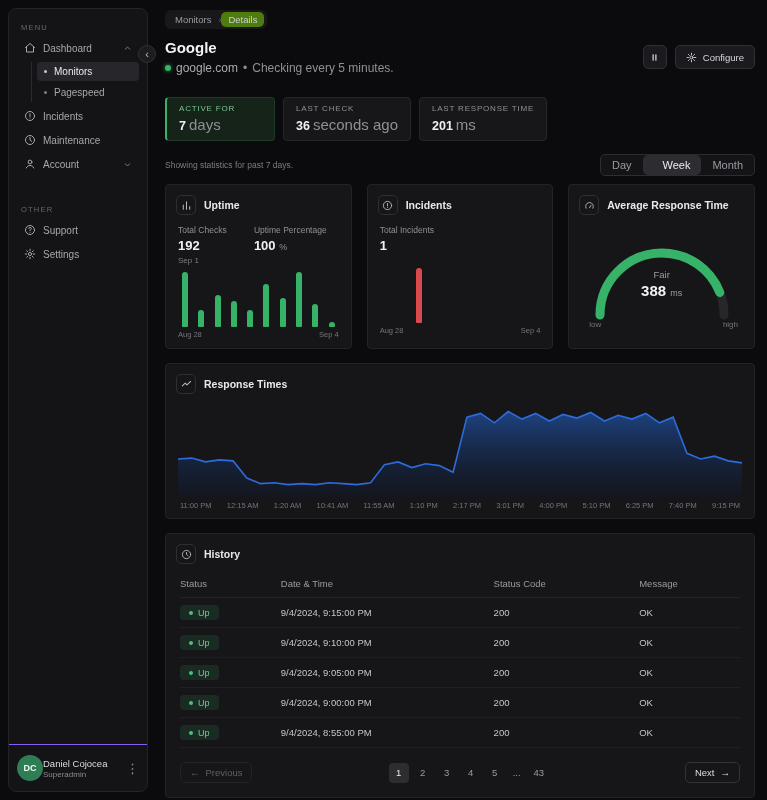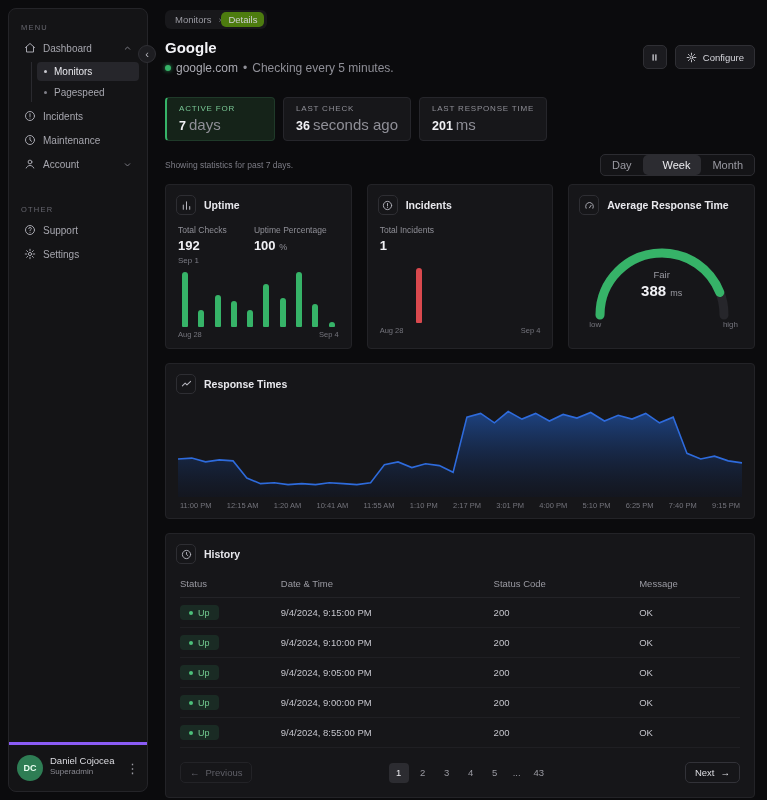--- a/index.html
+++ b/index.html
@@ -16,21 +16,21 @@
   .nav { display:flex; flex-direction:column; gap:2px; }
   .nav-item { display:flex; align-items:center; gap:7px; margin:0 8px; padding:5px 7px; border-radius:4px; font-size:10px; color:#a6a6ae; cursor:pointer; }
   .nav-item svg.mi { width:12px; height:12px; flex:none; }
   .nav-item .chev { margin-left:auto; width:9px; height:9px; color:#7f7f88; flex:none; }
   .nav-sub { margin:1px 8px 1px 22px; border-left:1px solid #2a2a2f; display:flex; flex-direction:column; gap:2px; }
   .nav-sub .nav-item { margin:0 0 0 5px; padding:4px 7px; font-size:10px; }
   .bullet { width:3px; height:3px; border-radius:50%; background:#7f7f88; flex:none; }
   .nav-item.active { background:#26262b; color:#e8e8ed; }
   .nav-item.active .bullet { background:#c8c8cf; }
   .spacer { flex:1; }
-  .user-row { display:flex; gap:7px; border-top:3px solid #8b5cf6; padding:10px 8px; }
+  .user-row { display:flex; align-items:center; border-top:1px solid #8b5cf6; padding:10px 8px; }
   .avatar { width:26px; height:26px; border-radius:50%; background:#2e7d54; color:#eafff2; font-size:9px; font-weight:bold; display:flex; align-items:center; justify-content:center; flex:none; }
   .user-name { font-size:9.5px; color:#dcdce1; }
   .user-role { font-size:8px; color:#8a8a92; margin-top:1px; }
   .kebab { margin-left:auto; color:#9a9aa2; font-size:13px; background:none; border:none; cursor:pointer; }
 
   
   .main { flex:1; min-width:0; padding-top:2px; display:flex; flex-direction:column; }
   .breadcrumb { display:inline-flex; align-self:flex-start; align-items:center; background:#18181b; border-radius:6px; padding:2px 3px; }
   .crumb { font-size:9.5px; color:#9a9aa2; padding:2px 7px; border-radius:5px; cursor:pointer; }
   .crumb.active { background:#4d7c0f; color:#cfcfd5; }

